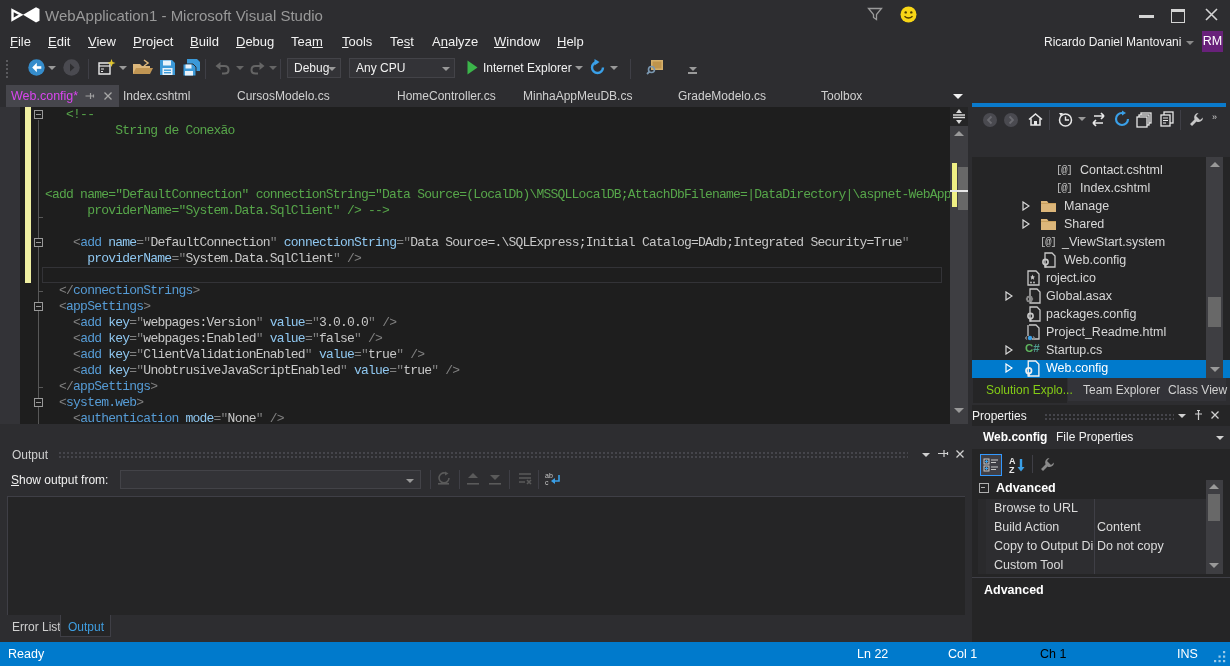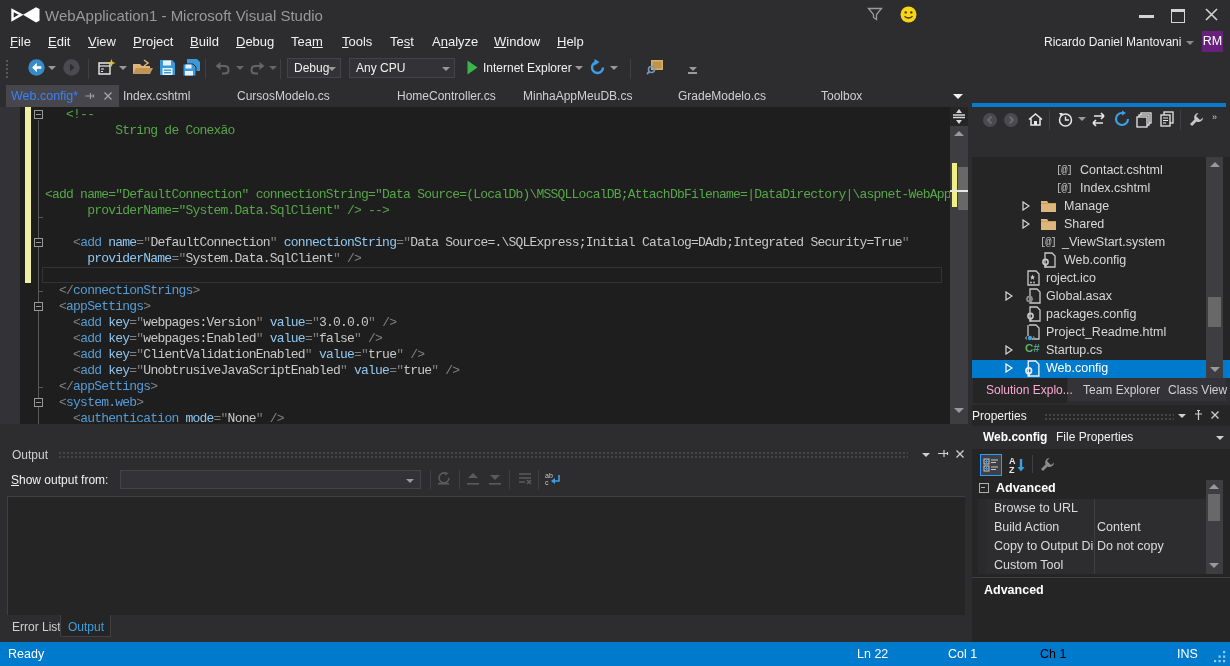--- a/index.html
+++ b/index.html
@@ -146,21 +146,21 @@
     <rect x="6.5" y="3.5" width="9" height="7" fill="#bf944c"></rect>
     <circle cx="5.5" cy="11.5" r="3" fill="none" stroke="#7a97b0" stroke-width="1.6"></circle>
     <path d="M3.5 13.5 L1 16" stroke="#7a97b0" stroke-width="1.8"></path>
   </svg>
   <div class="abs" style="left:688px;top:18px;width:9px;height:1.5px;background:#9a9a9a"></div>
   <div class="caret" style="left:689px;top:13px;border-top-color:#9a9a9a;border-left-width:4px;border-right-width:4px;border-top-width:4px"></div>
 </div>
 
 <div class="abs" id="tabbar" style="left:0;top:84px;width:968px;height:24px;background:#2d2d30">
   <div class="abs" style="left:6px;top:1px;width:113px;height:23px;background:#46464c"></div>
-  <div class="abs" style="left:11px;top:5px;font-size:12.5px;color:#3b82f6">Web.config*</div>
+  <div class="abs" style="left:11px;top:5px;font-size:12.5px;color:#d946ef">Web.config*</div>
   <svg class="abs" style="left:85px;top:7px" width="10" height="11" viewBox="0 0 10 11">
     <path d="M2 4.5 H8 M5 1.5 V7.5 M3.5 1.5 H6.5 M5 7.5 L5 9.5" stroke="#a0a0a0" stroke-width="1.2" transform="rotate(90 5 5)"></path>
   </svg>
   <svg class="abs" style="left:103px;top:7px" width="10" height="10" viewBox="0 0 10 10">
     <path d="M1.5 1.5 L8.5 8.5 M8.5 1.5 L1.5 8.5" stroke="#a8a8a8" stroke-width="1.3"></path>
   </svg>
   <div class="tablabel" style="left:123px">Index.cshtml</div>
   <div class="tablabel" style="left:237px">CursosModelo.cs</div>
   <div class="tablabel" style="left:397px">HomeController.cs</div>
   <div class="tablabel" style="left:523px">MinhaAppMeuDB.cs</div>
@@ -425,21 +425,21 @@
     <div class="abs" style="left:234px;top:0;width:17px;height:221px;background:#3e3e42">
       <div class="caret" style="left:4px;top:5px;border-top:none;border-bottom:5px solid #999;border-left-width:5px;border-right-width:5px"></div>
       <div class="abs" style="left:2px;top:140px;width:13px;height:30px;background:#686868"></div>
       <div class="caret" style="left:4px;top:210px;border-top-color:#999;border-left-width:5px;border-right-width:5px;border-top-width:5px"></div>
     </div>
   </div>
 
   <div class="abs" style="left:4px;top:294px;width:258px;height:25px;background:#2d2d30">
     <div class="abs" style="left:96px;top:0px;width:158px;height:23px;background:#333338"></div>
     <div class="abs" style="left:1px;top:0px;width:94px;height:25px;background:#252526"></div>
-    <div class="abs" style="left:14px;top:5px;font-size:12px;color:#f9a8d4">Solution Explo...</div>
+    <div class="abs" style="left:14px;top:5px;font-size:12px;color:#84cc16">Solution Explo...</div>
     <div class="abs" style="left:111px;top:5px;font-size:12px;color:#d0d0d0">Team Explorer</div>
     <div class="abs" style="left:196px;top:5px;font-size:12px;color:#d0d0d0">Class View</div>
   </div>
 
   <div class="abs" style="left:4px;top:321px;width:258px;height:292px;background:#252526">
     <div class="abs" style="left:0;top:4px;font-size:12px;color:#f1f1f1">Properties</div>
     <div class="abs dots" style="left:72px;top:7px;width:130px;height:10px"></div>
     <div class="caret" style="left:206px;top:9px;border-top-color:#d0d0d0"></div>
     <svg class="abs" style="left:221px;top:4px" width="11" height="12" viewBox="0 0 11 12">
       <path d="M2 5 H9 M5.5 1.5 V8 M4 1.5 H7 M5.5 8 V11" stroke="#d0d0d0" stroke-width="1.2"></path>

